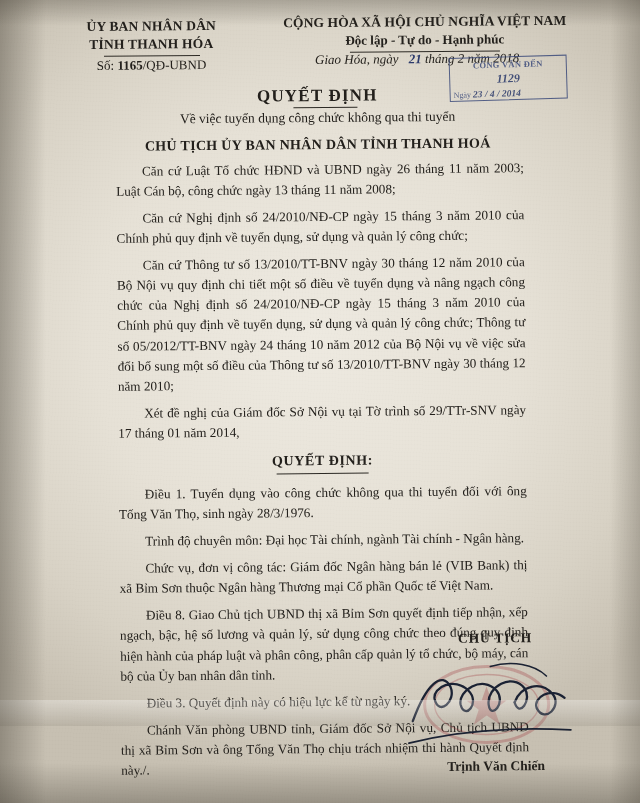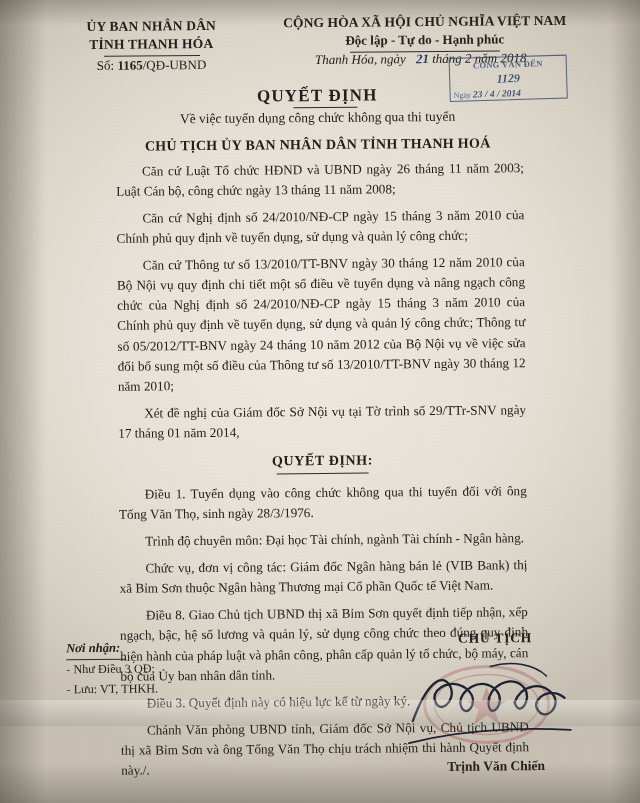--- a/index.html
+++ b/index.html
@@ -242,21 +242,21 @@
       <div class="nation2">Độc lập - Tự do - Hạnh phúc</div>
       <div class="rule rule-right"></div>
     </div>
 
     <div class="docnum">
       <span>Số:</span>
       <span class="hand">1165</span><span>/QĐ-UBND</span>
     </div>
 
     <div class="place-date">
-      <span>Thanh Hóa, ngày</span>
+      <span>Giao Hóa, ngày</span>
       <span class="ink">21</span>
       <span>tháng 2 năm</span>
       <span>2018</span>
     </div>
 
     <div class="stamp">
       <div class="s-title">CÔNG VĂN ĐẾN</div>
       <div class="s-num">1129</div>
       <div class="s-date">
         <span>Ngày</span>
@@ -290,26 +290,20 @@
         <span>Giao Chủ tịch UBND thị xã Bỉm Sơn quyết định tiếp nhận, xếp ngạch, bậc, hệ số lương và quản lý, sử dụng công chức theo đúng quy định hiện hành của pháp luật và phân công, phân cấp quản lý tổ chức, bộ máy, cán bộ của Ủy ban nhân dân tỉnh.</span>
       </p>
 
       <p class="ind">
         <b class="art">Điều 3.</b>
         <span>Quyết định này có hiệu lực kể từ ngày ký.</span>
       </p>
       <p class="ind">Chánh Văn phòng UBND tỉnh, Giám đốc Sở Nội vụ, Chủ tịch UBND thị xã Bỉm Sơn và ông Tống Văn Thọ chịu trách nhiệm thi hành Quyết định này./.</p>
     </div>
 
-    <div class="recv">
-      <div class="hd">Nơi nhận:</div>
-      <div class="hd-rule"></div>
-      <div>- Như Điều 3 QĐ;</div>
-      <div>- Lưu: VT, THKH.</div>
-    </div>
 
     <div class="sign">
       <div class="role">CHỦ TỊCH</div>
       <div class="name">Trịnh Văn Chiến</div>
     </div>
 
     <svg class="redstamp" viewBox="0 0 160 92">
       <ellipse cx="80" cy="46" rx="62" ry="38" fill="none" stroke="#9b2b33" stroke-width="3"></ellipse>
       <ellipse cx="80" cy="46" rx="52" ry="30" fill="none" stroke="#9b2b33" stroke-width="1.4"></ellipse>
       <path d="M80 28 l5 14 h15 l-12 9 5 15 -13 -9 -13 9 5 -15 -12 -9 h15 z" fill="#9b2b33"></path>

